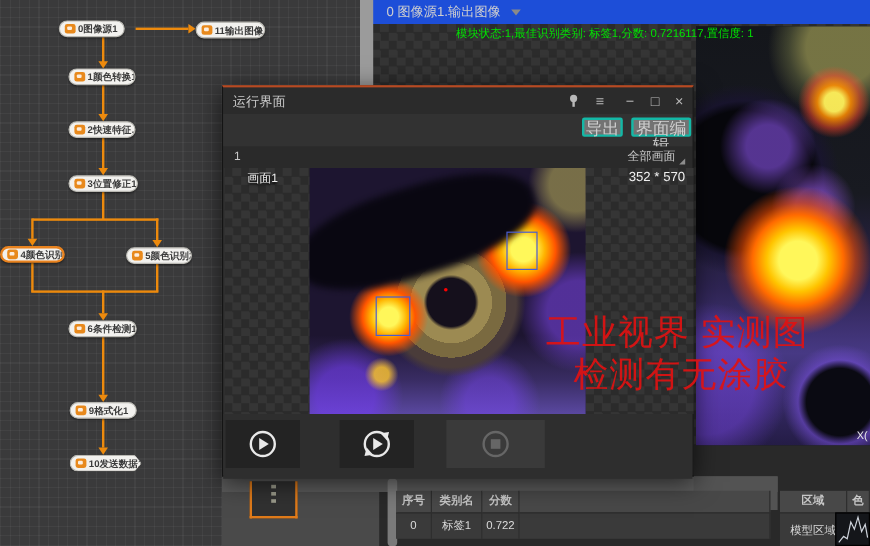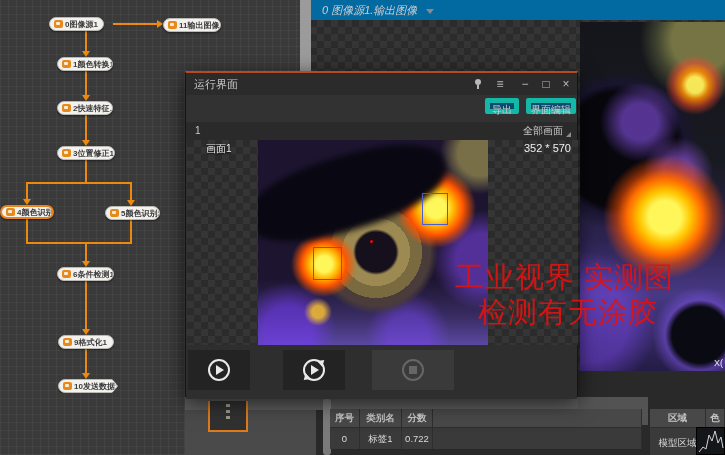--- a/index.html
+++ b/index.html
@@ -24,22 +24,22 @@
     background:rgba(255,255,255,.85); border-radius:1px; }
   .vline, .hline { position:absolute; background:#ed8a0d; }
   .vline { width:2px; } .hline { height:2px; }
   .ah-down { position:absolute; width:0; height:0; border-left:4px solid transparent;
     border-right:4px solid transparent; border-top:6px solid #ed8a0d; }
   .ah-right { position:absolute; width:0; height:0; border-top:4px solid transparent;
     border-bottom:4px solid transparent; border-left:6px solid #ed8a0d; }
 
   
   #right-panel { left:310px; top:0; width:415px; height:455px; background:#292929; }
-  #img-header { position:absolute; left:0; top:0; width:415px; height:20px; background:#0369a1;
-    color:#cfcfcf; font-size:11px; line-height:20px; padding-left:12px;font-style:italic; }
+  #img-header { position:absolute; left:0; top:0; width:415px; height:20px; background:#1d4ed8;
+    color:#cfcfcf; font-size:11px; line-height:20px; padding-left:12px; }
   #img-header .edit-mark { display:inline-block; width:0; height:0; margin-left:6px;
     border-left:4px solid transparent; border-right:4px solid transparent; border-top:5px solid #8a8a8a; }
   .checker { background-image:conic-gradient(#353535 25%, #2b2b2b 0 50%, #353535 0 75%, #2b2b2b 0);
     background-size:14px 14px; }
   #img-area { position:absolute; left:0; top:20px; width:415px; height:351px; }
   #bg-status { position:absolute; left:70px; top:2px; color:#00e100; font-size:9.5px; white-space:nowrap; z-index:3; }
   #bg-photo { position:absolute; left:270px; top:2px; width:145px; height:349px;
     background-color:#101018;
     background-image:
       radial-gradient(circle at 115px 63px, rgba(255,240,90,.95) 0 8px, rgba(255,140,0,.85) 14px, rgba(255,70,40,.5) 22px, transparent 30px),
@@ -79,22 +79,22 @@
     border:1px solid #141414; border-top:2px solid #b84a22;
     box-shadow:0 5px 20px rgba(0,0,0,.65); z-index:10; }
   #pp-titlebar { position:absolute; left:0; top:0; width:100%; height:22px; background:#2b2b2b; }
   #pp-title { position:absolute; left:8px; top:4px; color:#c9c9c9; font-size:11px; }
   .tb-ico { position:absolute; top:3px; width:16px; height:16px; color:#b9b9b9; font-size:12px;
     line-height:16px; text-align:center; cursor:default; }
   #ico-pin { top:6px; width:10px; height:10px; }
   #ico-pin .head { width:6px; height:6px; background:#b9b9b9; border-radius:50%; margin:0 auto; }
   #ico-pin .stem { width:2px; height:4px; background:#b9b9b9; margin:0 auto; }
   #pp-toolbar { position:absolute; left:0; top:22px; width:100%; height:27px; background:#323232; }
-  .pp-btn { position:absolute; top:3px; height:16px; background:#0c4a6e; border:5px solid #14b8a6;
-    border-radius:2px; color:#cfcfcf; font-size:10px; line-height:14px; text-align:center; }
+  .pp-btn { position:absolute; top:3px; height:16px; background:#737373; border:2px solid #14b8a6;
+    border-radius:2px; color:#cfcfcf; font-size:14px; line-height:14px; text-align:center; }
   #btn-export { left:299px; width:34px; }
   #btn-edit { left:340px; width:50px; }
   #pp-viewhead { position:absolute; left:0; top:49px; width:100%; height:18px; background:#2a2a2a;
     color:#c9c9c9; font-size:10px; line-height:18px; }
   #view-index { position:absolute; left:9px; }
   #view-all { position:absolute; right:14px; }
   #view-all-caret { position:absolute; right:6px; bottom:3px; width:0; height:0;
     border-left:5px solid transparent; border-bottom:5px solid #8d8d8d; }
   #pp-image { position:absolute; left:1px; top:67px; width:391px; height:205px; }
   #frame-label { position:absolute; left:6px; top:2px; color:#efefef; font-size:10px;
@@ -219,20 +219,21 @@
       <span>10发送数据1</span>
       </div>
   </div>
 
   <div id="right-panel" class="abs">
     <div id="img-header">
       <span>0 图像源1.输出图像</span>
       <span class="edit-mark"></span>
     </div>
     <div id="img-area" class="checker">
+      <div id="bg-status">模块状态:1,最佳识别类别: 标签1,分数: 0.7216117,置信度: 1</div>
       <div id="bg-photo"></div>
       <div id="corner-frag">X(</div>
     </div>
   </div>
 
   <div id="bottom-band" class="abs"></div>
   <div id="strip-light" class="abs"></div>
   <div id="under-region" class="abs"></div>
   <div id="gray-block" class="abs"></div>
   <div id="mini-scrollbar" class="abs"></div>

